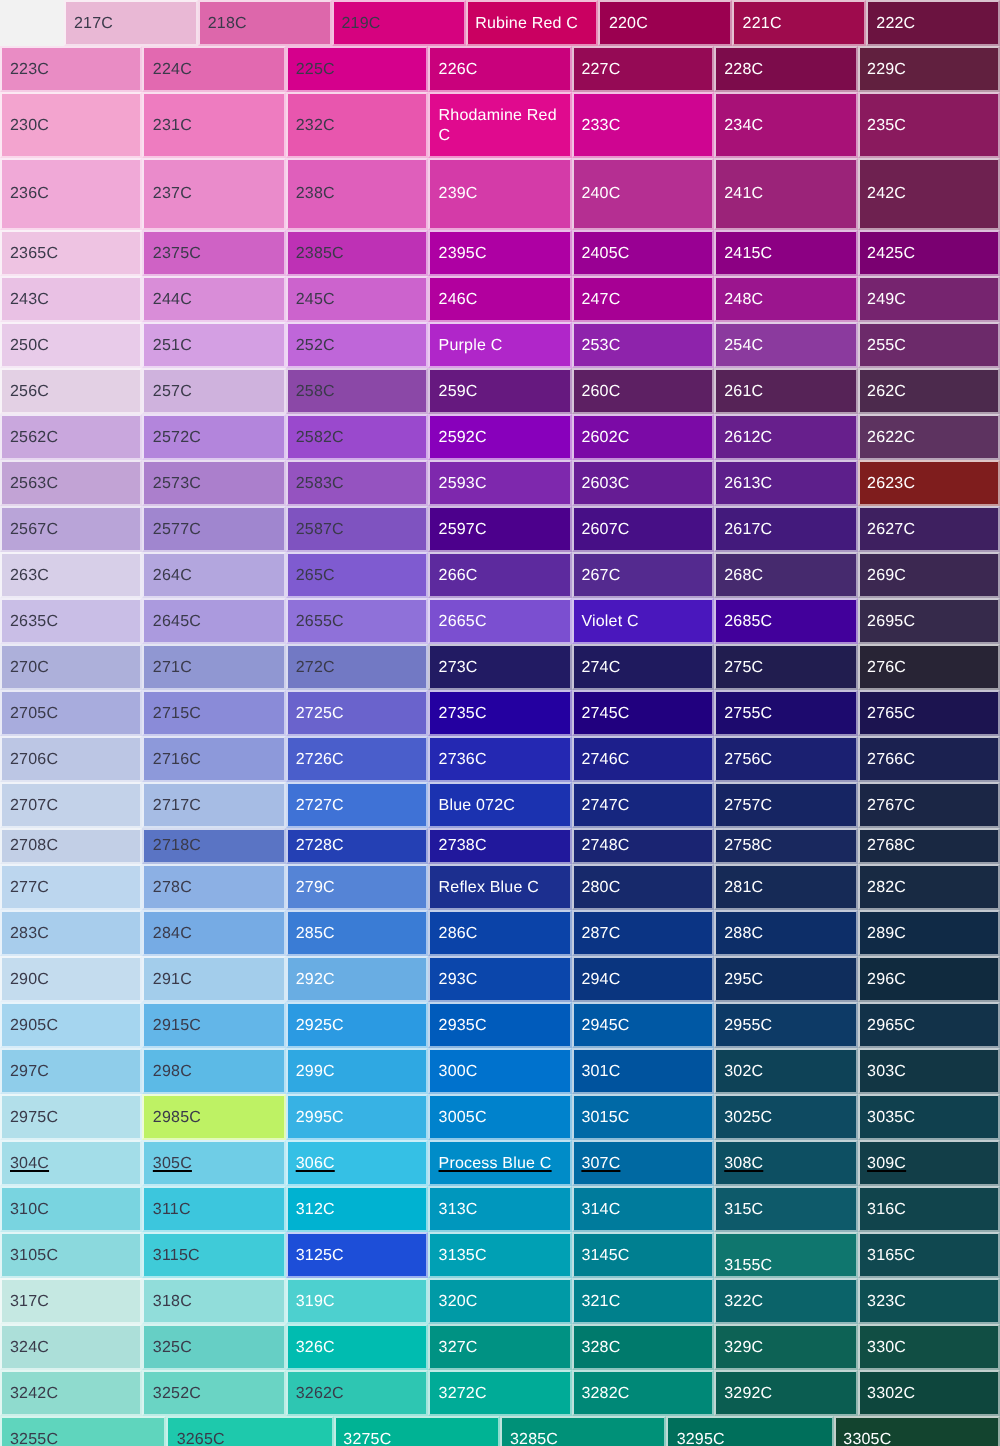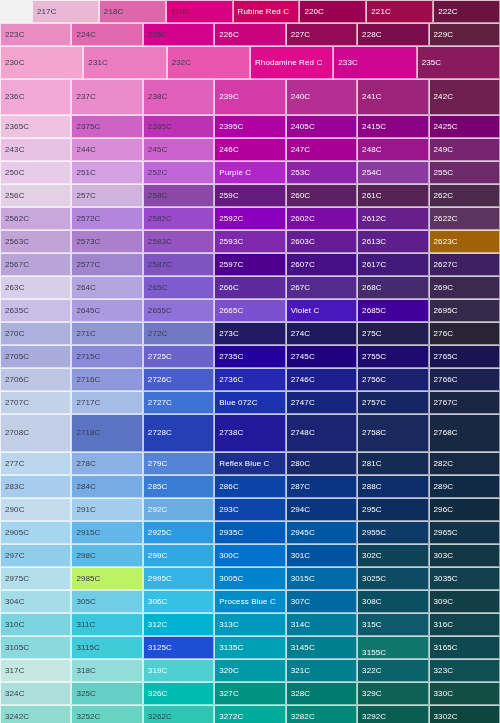--- a/index.html
+++ b/index.html
@@ -104,20 +104,23 @@
       </div>
       <div class="swatch light" style="background: rgb(232, 86, 174);">
         <span class="lbl">232C</span>
       </div>
       <div class="swatch dark" style="background: rgb(224, 10, 142);">
         <span class="lbl">Rhodamine Red C</span>
       </div>
       <div class="swatch dark" style="background: rgb(207, 5, 145);">
         <span class="lbl">233C</span>
       </div>
+      <div class="swatch dark" style="background: rgb(168, 17, 119);">
+        <span class="lbl">234C</span>
+      </div>
       <div class="swatch dark" style="background: rgb(138, 26, 94);">
         <span class="lbl">235C</span>
       </div>
     </div>
     <div class="row" style="height: 36px;">
       <div class="swatch light" style="background: rgb(240, 169, 215);">
         <span class="lbl">236C</span>
       </div>
       <div class="swatch light" style="background: rgb(234, 139, 203);">
         <span class="lbl">237C</span>
@@ -265,21 +268,21 @@
       </div>
       <div class="swatch dark" style="background: rgb(126, 40, 173);">
         <span class="lbl">2593C</span>
       </div>
       <div class="swatch dark" style="background: rgb(102, 28, 148);">
         <span class="lbl">2603C</span>
       </div>
       <div class="swatch dark" style="background: rgb(93, 31, 139);">
         <span class="lbl">2613C</span>
       </div>
-      <div class="swatch dark" style="background: #a16207;">
+      <div class="swatch dark" style="background: #7f1d1d;">
         <span class="lbl">2623C</span>
       </div>
     </div>
     <div class="row" style="height: 23px;">
       <div class="swatch light" style="background: rgb(185, 164, 216);">
         <span class="lbl">2567C</span>
       </div>
       <div class="swatch light" style="background: rgb(160, 134, 207);">
         <span class="lbl">2577C</span>
       </div>
@@ -430,21 +433,21 @@
       <div class="swatch dark" style="background: rgb(22, 38, 127);">
         <span class="lbl">2747C</span>
       </div>
       <div class="swatch dark" style="background: rgb(22, 37, 99);">
         <span class="lbl">2757C</span>
       </div>
       <div class="swatch dark" style="background: rgb(27, 38, 69);">
         <span class="lbl">2767C</span>
       </div>
     </div>
-    <div class="row" style="height: 38px;">
+    <div class="row" style="height: 18px;">
       <div class="swatch light" style="background: rgb(194, 207, 230);">
         <span class="lbl">2708C</span>
       </div>
       <div class="swatch light" style="background: rgb(90, 116, 196);">
         <span class="lbl">2718C</span>
       </div>
       <div class="swatch dark" style="background: rgb(36, 64, 180);">
         <span class="lbl">2728C</span>
       </div>
       <div class="swatch dark" style="background: rgb(33, 24, 156);">
@@ -591,21 +594,21 @@
       <div class="swatch dark" style="background: rgb(0, 105, 166);">
         <span class="lbl">3015C</span>
       </div>
       <div class="swatch dark" style="background: rgb(14, 74, 97);">
         <span class="lbl">3025C</span>
       </div>
       <div class="swatch dark" style="background: rgb(16, 64, 78);">
         <span class="lbl">3035C</span>
       </div>
     </div>
-    <div class="row" style="height: 23px;">
+    <div class="row" style="height: 23px; text-decoration: underline;">
       <div class="swatch light" style="background: rgb(163, 221, 232);">
         <span class="lbl">304C</span>
       </div>
       <div class="swatch light" style="background: rgb(111, 205, 230);">
         <span class="lbl">305C</span>
       </div>
       <div class="swatch dark" style="background: rgb(53, 192, 229);">
         <span class="lbl">306C</span>
       </div>
       <div class="swatch dark" style="background: rgb(0, 140, 200);">

